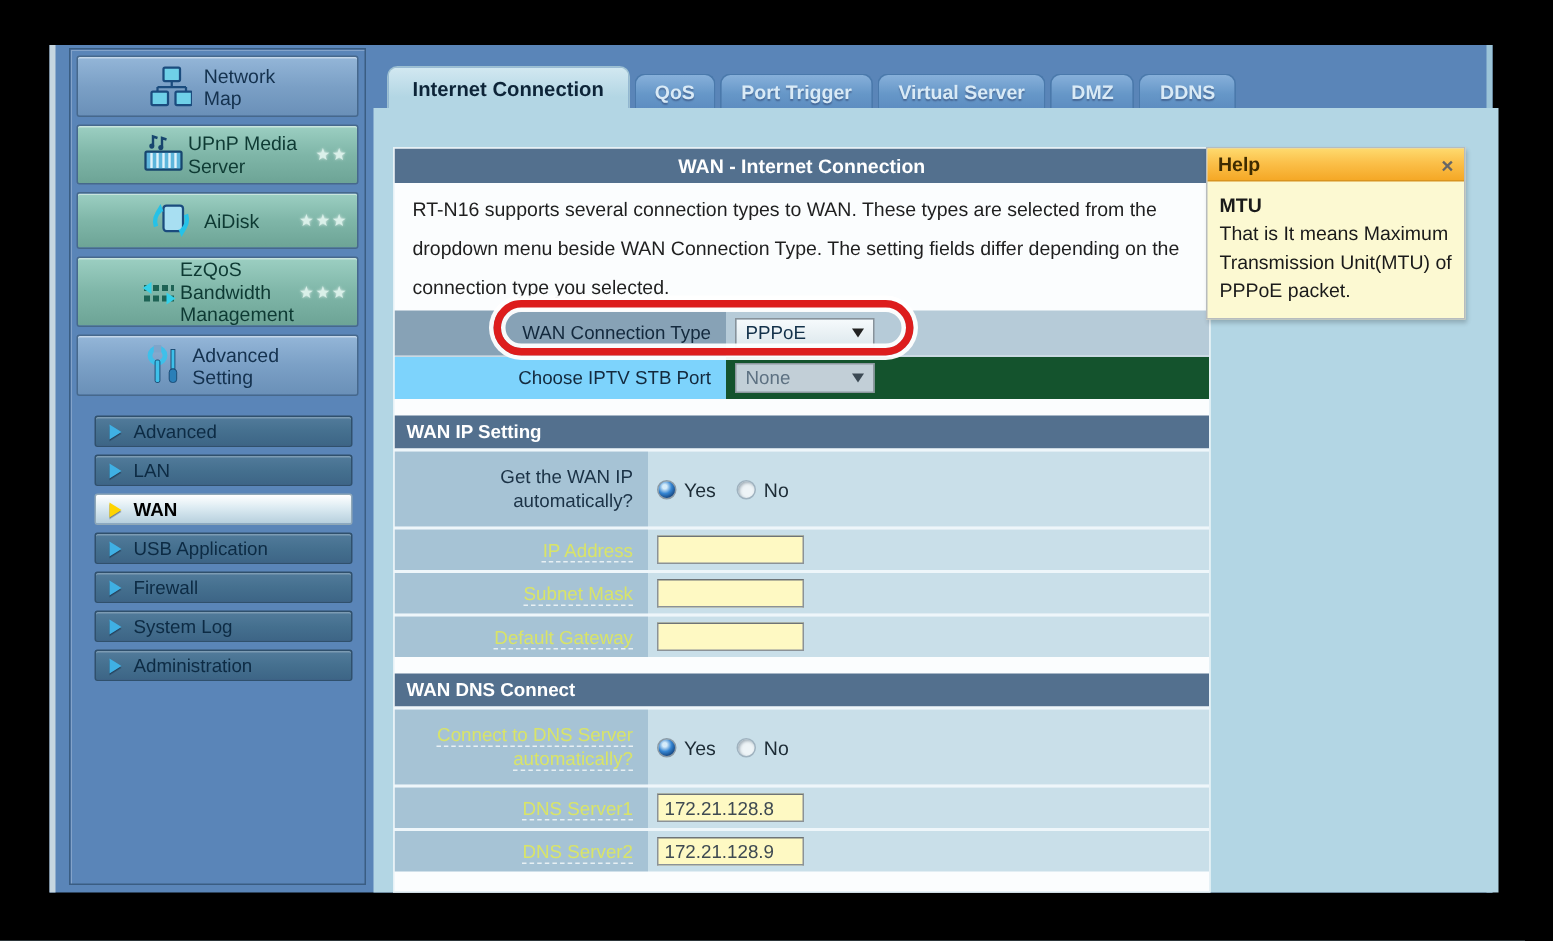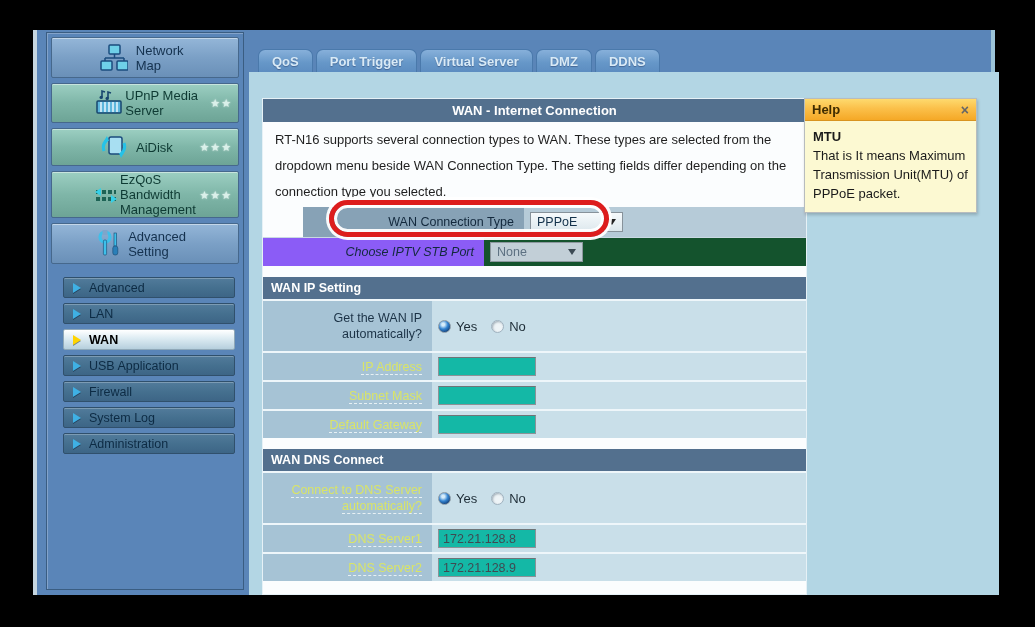--- a/index.html
+++ b/index.html
@@ -45,26 +45,26 @@
   
   .content-panel { position:absolute; left:212px; top:42px; width:750px; height:523px; background:#b3d6e4; }
   .white-box { position:absolute; left:13px; top:26px; width:545px; height:497px;
                background:#fbfdfe; border:1px solid #e6f1f6; overflow:hidden; }
   .main-title { height:23px; line-height:23px; background:#53708e; color:#fff;
                 font-size:13px; font-weight:bold; text-align:center; }
   .intro { padding:5px 12px 0 12px; font-size:13px; line-height:26px; color:#1f1f1f; }
 
   .trow { display:flex; }
   .t1 { margin-top:2px; }
-  .t1 .trow1 { height:30px;padding-left:40px; }
+  .t1 .trow1 { height:30px; }
   .t1 .trow2 { height:29px; border-top:1px solid #c9d9e3; }
   .t1 .lcell { width:221px; display:flex; align-items:center; justify-content:flex-end;
                padding-right:10px; font-size:12.5px; color:#13293d; }
   .t1 .trow1 .lcell { background:#87a2b6; } .t1 .trow1 .vcell { background:#b6cbd8; }
-  .t1 .trow2 .lcell { background:#8b5cf6;font-style:italic; } .t1 .trow2 .vcell { background:#14532d; }
+  .t1 .trow2 .lcell { background:#7dd3fc; } .t1 .trow2 .vcell { background:#14532d; }
   .vcell { flex:1; display:flex; align-items:center; padding-left:6px; }
 
   .dd { width:93px; height:20px; display:flex; align-items:center; justify-content:space-between;
         padding:0 6px; background:linear-gradient(#f6fafc,#dde8ed); border:1px solid #87929a;
         font-size:12.5px; color:#13314a; }
   .dd .arr { width:0; height:0; border-left:4px solid transparent; border-right:4px solid transparent;
              border-top:6px solid #222; }
   .dd.disabled { background:#c2cfd7; color:#5d7182; border-color:#8d989f; }
   .dd.disabled .arr { border-top-color:#3c4a54; }
 
@@ -80,21 +80,21 @@
   .link { color:#d9e468; text-decoration:underline; text-decoration-style:dashed;
           text-decoration-color:#e7f0f4; text-underline-offset:3px; text-decoration-thickness:1px; }
 
   .radio { width:13px; height:13px; border-radius:50%; display:inline-block; margin-right:5px;
            background:#eef4f7; border:1px solid #9fb2bf; box-shadow:inset 1px 1px 2px rgba(90,110,125,.5); }
   .radio.sel { background:radial-gradient(circle at 38% 32%, #d6ecfa 0 14%, #3585d2 45%, #123f78 80%);
                border:1px solid #8a9aa6; box-shadow:none; }
   .rlabel { font-size:13px; color:#1d2c36; margin-right:14px; }
   .rgroup { display:flex; align-items:center; }
 
-  .tinput { width:98px; height:19px; background:#14b8a6; border:1px solid #8b9297;
+  .tinput { width:98px; height:19px; background:#fef9c3; border:1px solid #8b9297;
             border-top-color:#6e7477; color:#3f4a52; font-size:12.5px; padding:0 4px;
             font-family:"Liberation Sans", sans-serif; }
 
   .highlight-oval { position:absolute; left:66px; top:101px; width:280px; height:37px;
                     border:5px solid #dd1d1d; border-radius:23px; z-index:5; pointer-events:none;
                     box-shadow:0 0 0 3px rgba(255,255,255,.95), inset 0 0 0 3px rgba(255,255,255,.95); }
 
   
   .help { position:absolute; left:555px; top:26px; width:173px; background:#fcf9d2;
           border:1px solid #b7bcbe; box-shadow:1px 2px 3px rgba(0,0,0,.2); }
@@ -206,20 +206,21 @@
       <span class="tri"></span>
       <span>System Log</span>
     </div>
     <div class="sb-sub">
       <span class="tri"></span>
       <span>Administration</span>
     </div>
   </div>
 
   <div class="tabs">
+    <div class="tab active">Internet Connection</div>
     <div class="tab">QoS</div>
     <div class="tab">Port Trigger</div>
     <div class="tab">Virtual Server</div>
     <div class="tab">DMZ</div>
     <div class="tab">DDNS</div>
   </div>
 
   <div class="content-panel">
 
     <div class="white-box">

